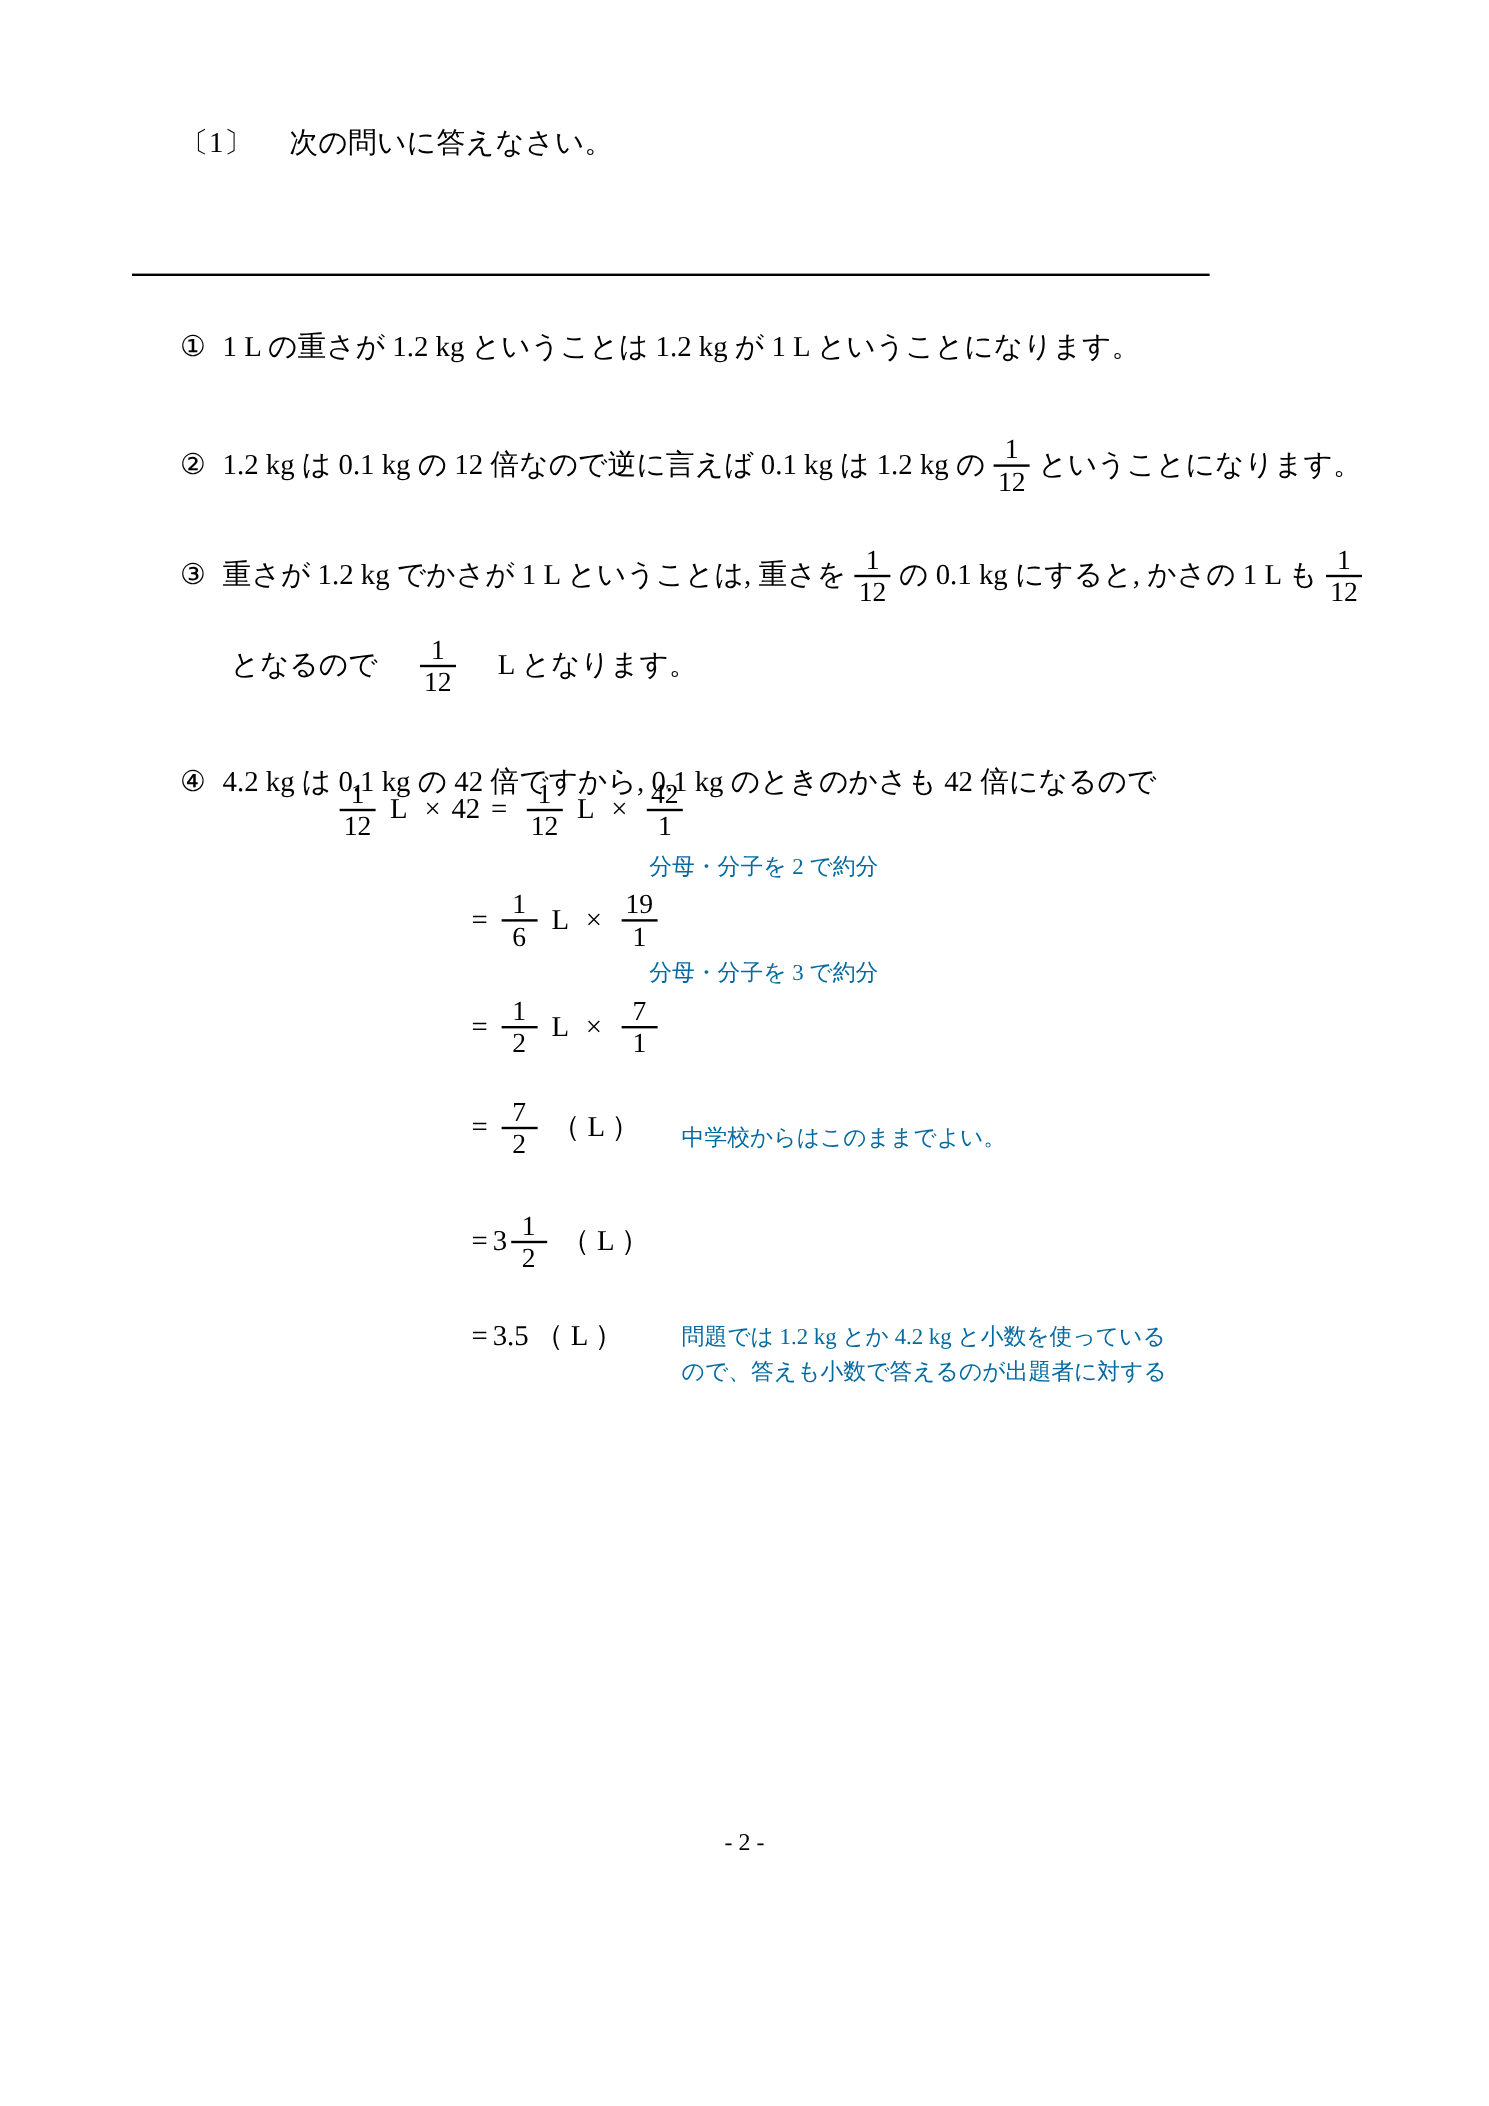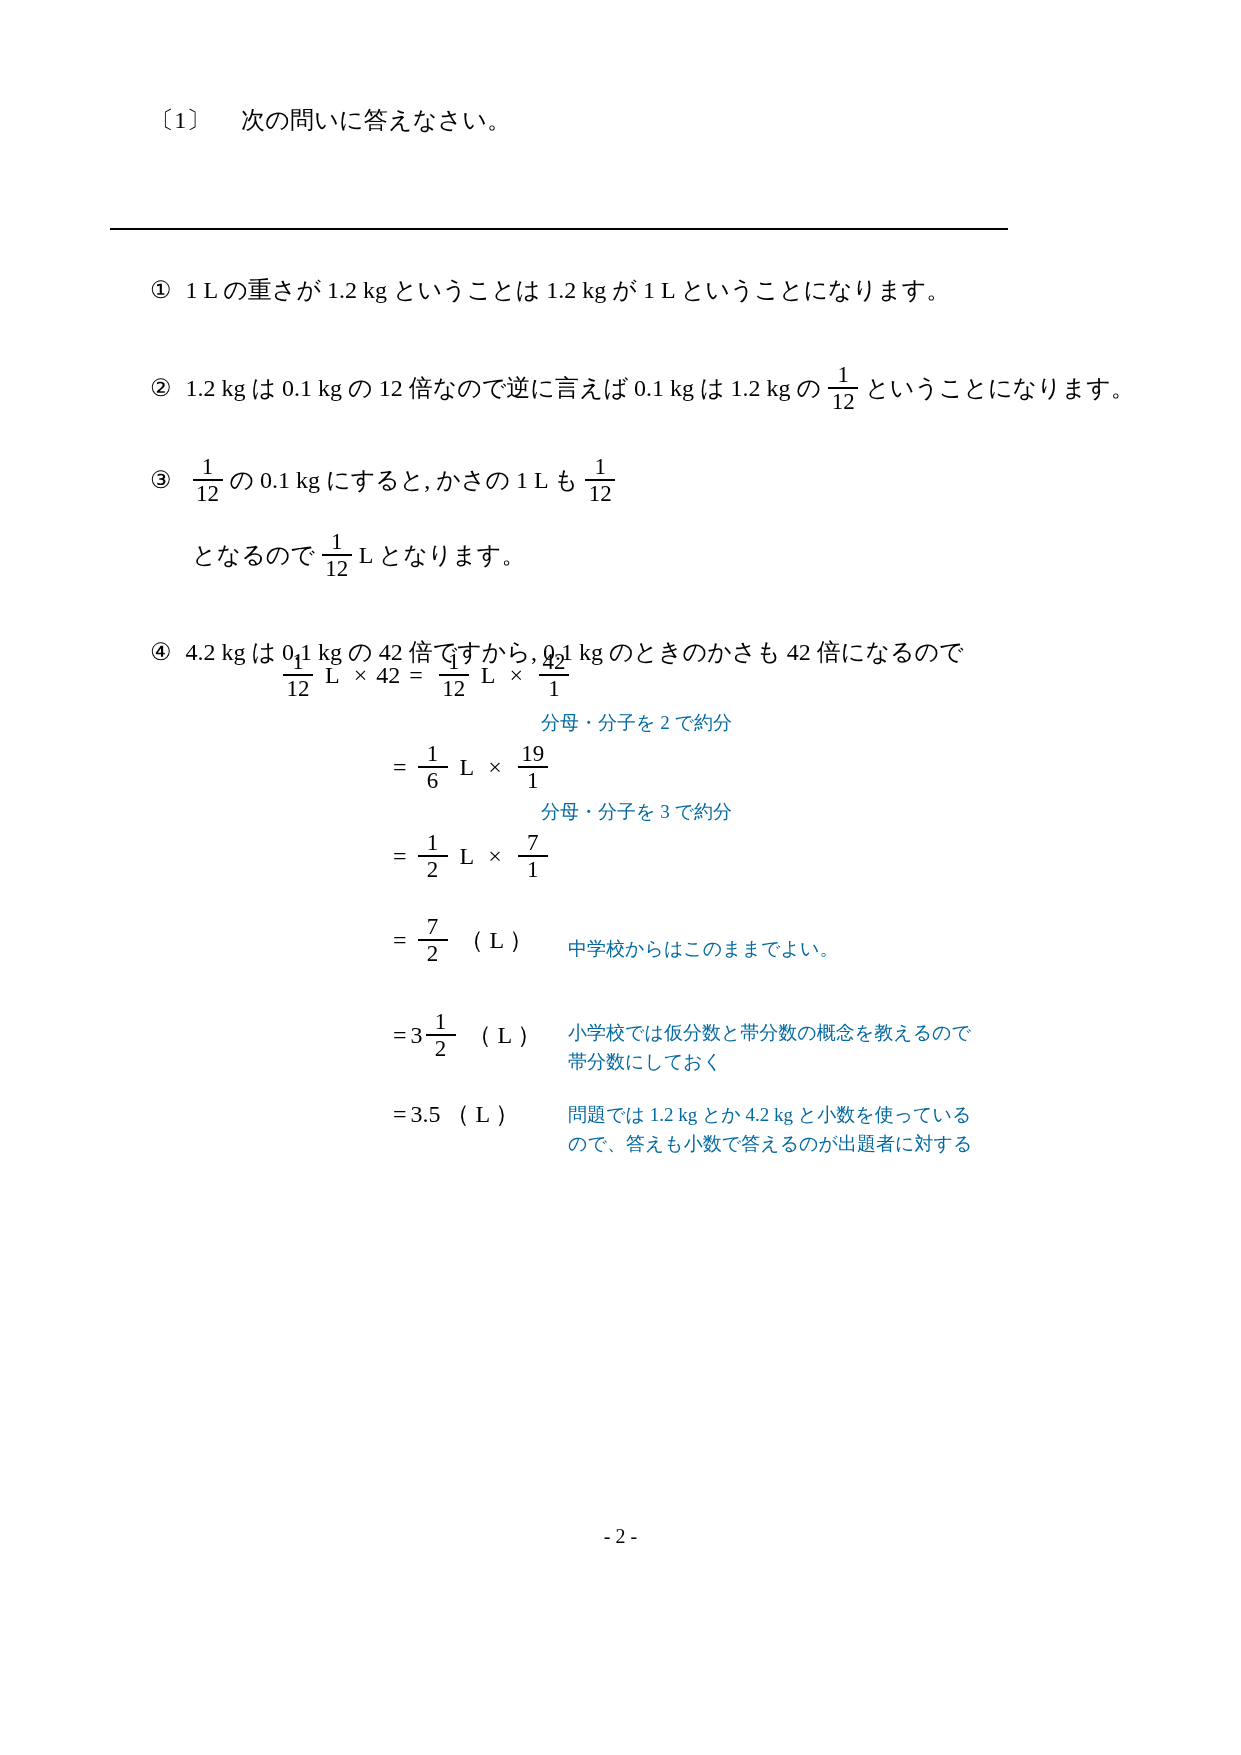--- a/index.html
+++ b/index.html
@@ -146,34 +146,35 @@
     <span class="frac">
       <span class="num">1</span>
       <span class="bar"></span>
       <span class="den">12</span>
     </span>
     <span class="txt">ということになります。</span>
   </div>
 
   <div class="step" style="left:150px; top:455px;">
     <span class="marker">③</span>
+    <span class="txt">重さが 1.2 kg でかさが 1 L ということは, 重さを</span>
     <span class="frac">
       <span class="num">1</span>
       <span class="bar"></span>
       <span class="den">12</span>
     </span>
     <span class="txt">の 0.1 kg にすると, かさの 1 L も</span>
     <span class="frac">
       <span class="num">1</span>
       <span class="bar"></span>
       <span class="den">12</span>
     </span>
   </div>
 
-  <div class="step" style="left:192px; top:530px;">
+  <div class="step" style="left:192px; top:530px;gap:28px;">
     <span class="txt">となるので</span>
     <span class="frac">
       <span class="num">1</span>
       <span class="bar"></span>
       <span class="den">12</span>
     </span>
     <span class="txt">L となります。</span>
   </div>
 
   <div class="step" style="left:150px; top:640px;">
@@ -259,24 +260,20 @@
       <span class="whole">3</span>
       <span class="frac" style="margin-left:2px">
         <span class="num">1</span>
         <span class="bar"></span>
         <span class="den">2</span>
       </span>
     </span>
     <span class="unit">（ L ）</span>
   </div>
 
-  <div class="note" style="left:568px; top:1018px;">
-    <div>小学校では仮分数と帯分数の概念を教えるので</div>
-    <div>帯分数にしておく</div>
-  </div>
 
   <div class="eqline" style="left:393px; top:1102px;">
     <span class="eq">=</span>
     <span>3.5</span>
     <span class="unit">（ L ）</span>
   </div>
 
   <div class="note" style="left:568px; top:1100px;">
     <div>問題では 1.2 kg とか 4.2 kg と小数を使っている</div>
     <div>ので、答えも小数で答えるのが出題者に対する</div>

